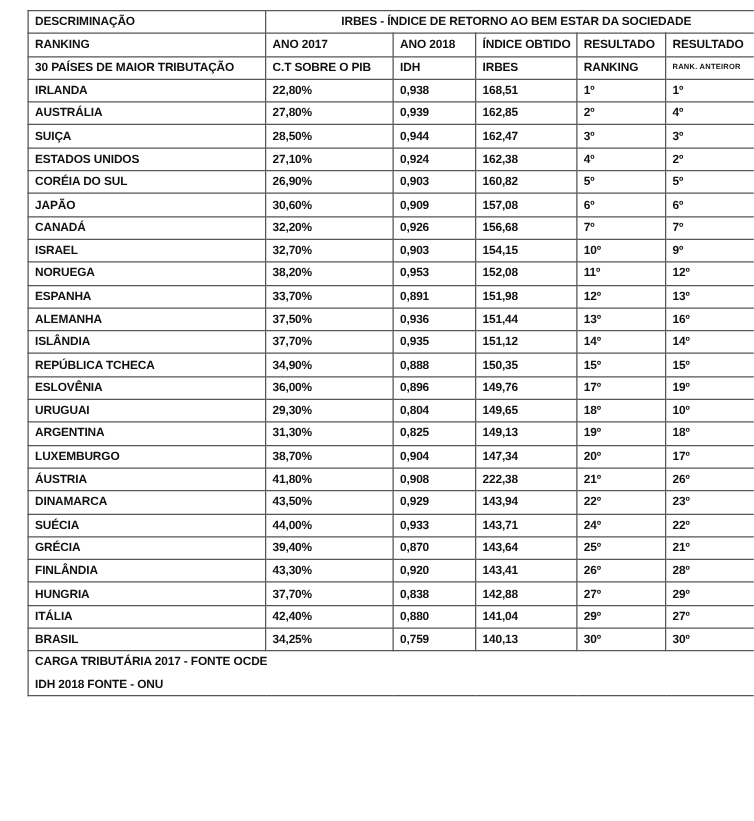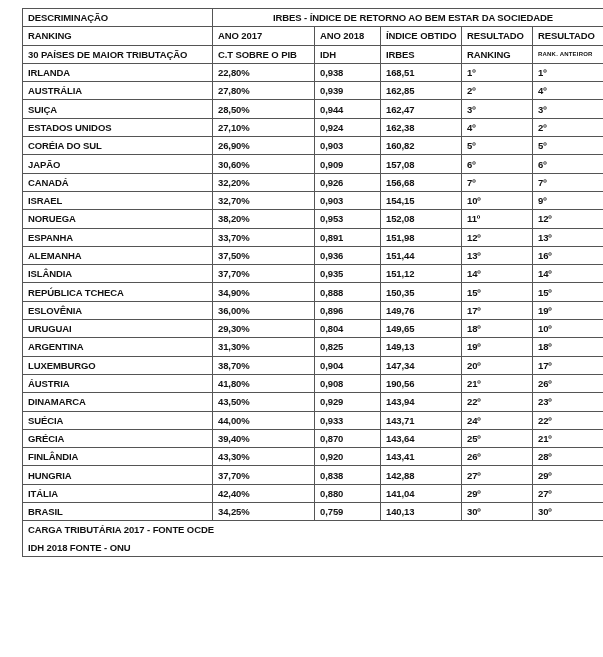--- a/index.html
+++ b/index.html
@@ -184,21 +184,21 @@
           <td>38,70%</td>
           <td>0,904</td>
           <td>147,34</td>
           <td>20º</td>
           <td>17º</td>
         </tr>
         <tr>
           <td>ÁUSTRIA</td>
           <td>41,80%</td>
           <td>0,908</td>
-          <td>190,56</td>
+          <td>222,38</td>
           <td>21º</td>
           <td>26º</td>
         </tr>
         <tr>
           <td>DINAMARCA</td>
           <td>43,50%</td>
           <td>0,929</td>
           <td>143,94</td>
           <td>22º</td>
           <td>23º</td>

